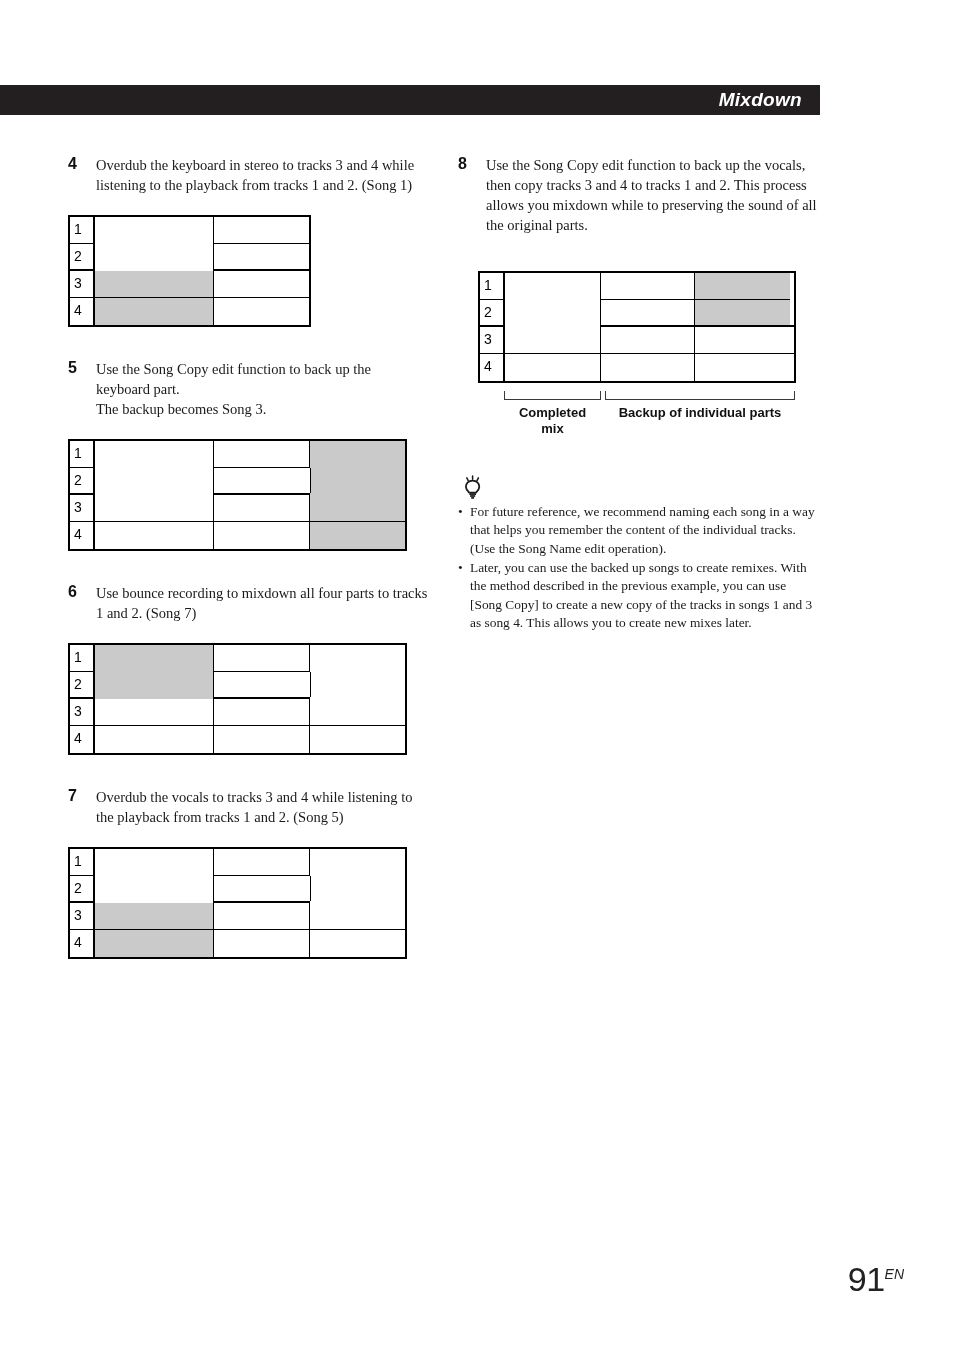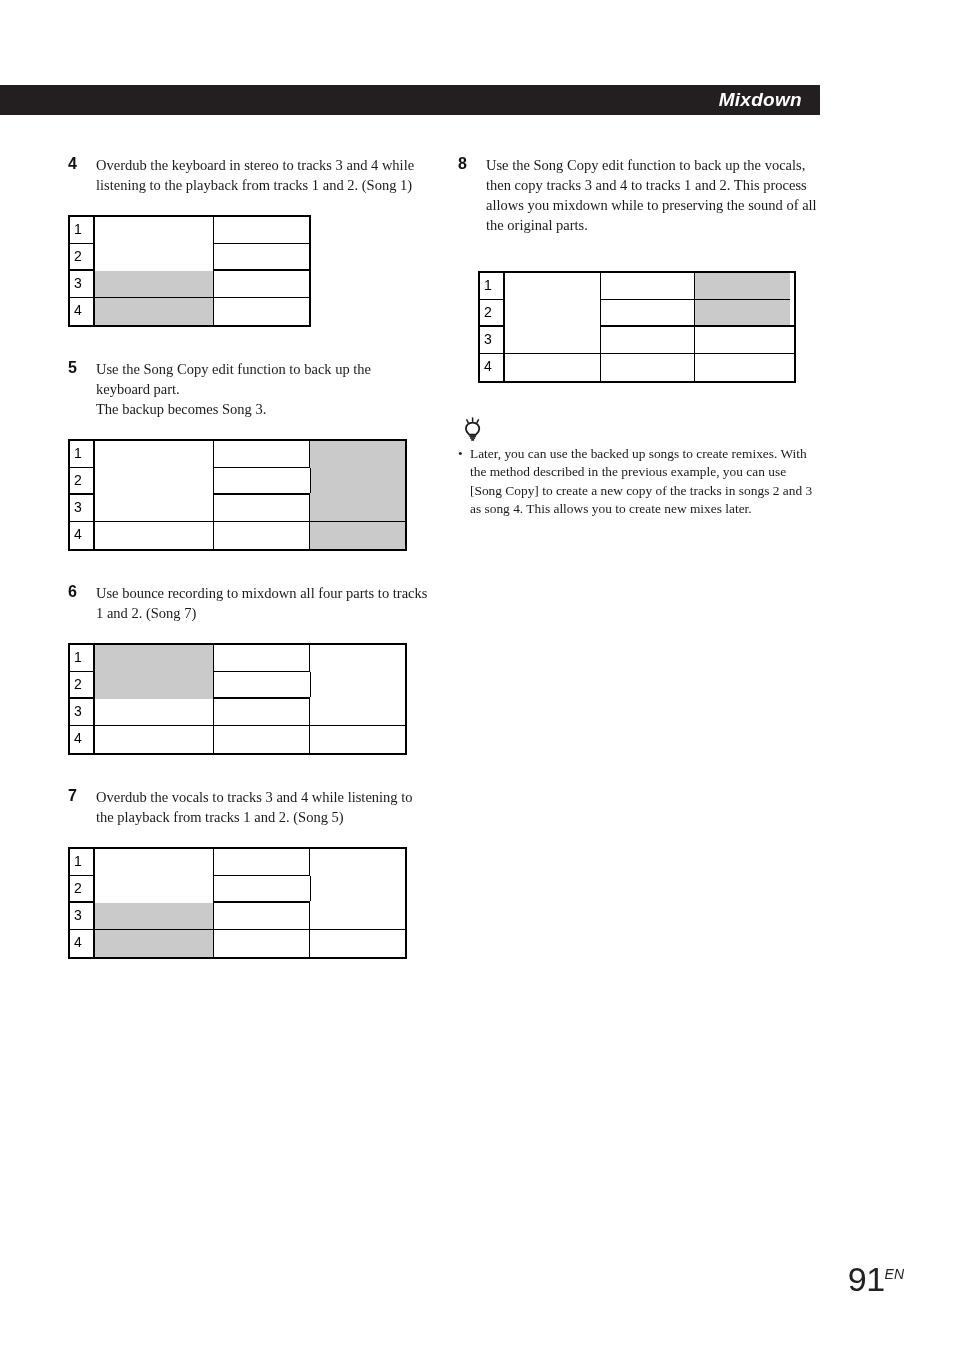--- a/index.html
+++ b/index.html
@@ -337,36 +337,44 @@
       <div class="cell data-cell last" style="width:95px;"></div>
     </div>
     <div class="track-row">
       <div class="cell num-cell">4</div>
       <div class="cell data-cell" style="width:96px;"></div>
       <div class="cell data-cell" style="width:94px;"></div>
       <div class="cell data-cell last" style="width:95px;"></div>
     </div>
   </div>
 
+  <div class="bracket-area" style="margin-left:20px;">
+    <div class="bracket" style="left:26px;width:97px;"></div>
+    <div class="bracket-label" style="left:26px;width:97px;">Completed
+mix</div>
+    <div class="bracket" style="left:127px;width:190px;"></div>
+    <div class="bracket-label" style="left:127px;width:190px;">Backup of individual parts</div>
+  </div>
 
   <div class="tip-block">
     <svg class="tip-icon" viewBox="0 0 26 26">
 
       <line x1="12.6" y1="1.0" x2="12.6" y2="4.2" stroke="#1a1a1a" stroke-width="1.5" stroke-linecap="round"></line>
       <line x1="6.8" y1="2.8" x2="8.2" y2="5.6" stroke="#1a1a1a" stroke-width="1.5" stroke-linecap="round"></line>
       <line x1="18.4" y1="2.8" x2="17.0" y2="5.6" stroke="#1a1a1a" stroke-width="1.5" stroke-linecap="round"></line>
 
       <path d="M12.6 5.6 C8.6 5.6 5.9 8.4 5.9 11.8 C5.9 14.4 7.6 16.2 9.2 17.6 L16.0 17.6 C17.6 16.2 19.3 14.4 19.3 11.8 C19.3 8.4 16.6 5.6 12.6 5.6 Z" fill="none" stroke="#1a1a1a" stroke-width="1.8"></path>
 
       <line x1="9.3" y1="19.1" x2="16.0" y2="19.1" stroke="#1a1a1a" stroke-width="1.7"></line>
       <line x1="10.1" y1="21.0" x2="15.2" y2="21.0" stroke="#1a1a1a" stroke-width="1.7"></line>
       <line x1="11.2" y1="22.9" x2="14.1" y2="22.9" stroke="#1a1a1a" stroke-width="1.7"></line>
     </svg>
     <ul class="tip-list">
-      <li class="tip-item">Later, you can use the backed up songs to create remixes. With the method described in the previous example, you can use [Song Copy] to create a new copy of the tracks in songs 2 and 3 as song 4. This allows you to create new mixes later.</li>
+      <li class="tip-item">For future reference, we recommend naming each song in a way that helps you remember the content of the individual tracks. (Use the Song Name edit operation).</li>
+      <li class="tip-item">Later, you can use the backed up songs to create remixes. With the method described in the previous example, you can use [Song Copy] to create a new copy of the tracks in songs 1 and 3 as song 4. This allows you to create new mixes later.</li>
     </ul>
   </div>
 
 </div>
 
 <div class="page-number">
   <span>91</span><span class="suffix">EN</span>
 </div>
 
 </body></html>

